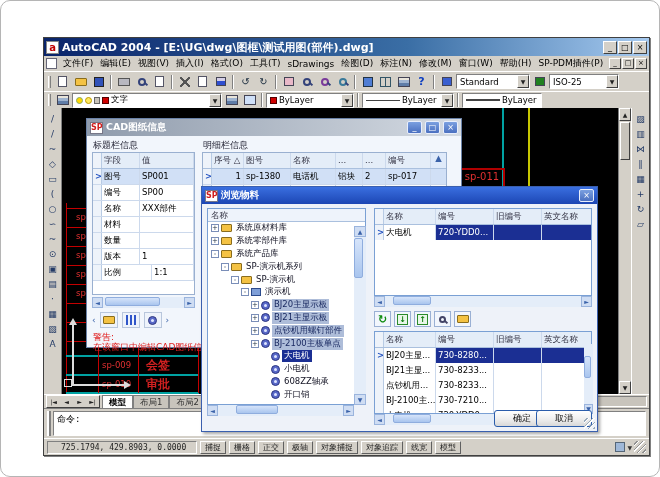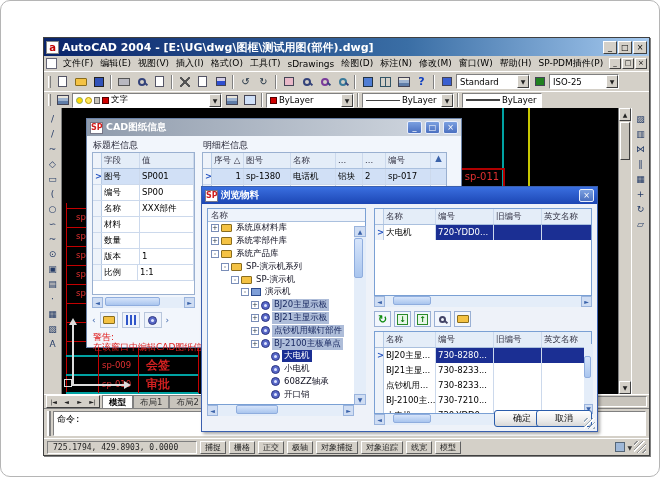--- a/index.html
+++ b/index.html
@@ -78,21 +78,21 @@
   .tab { font-size:8.5px; padding:0 6px; border:1px solid #808080; border-bottom:none; background:#c8c4bc; color:#333; line-height:12px; }
   .tab.active { background:#fff; font-weight:bold; color:#000; }
   .tab-scroll { flex:1; height:11px; margin:0 2px 1px 4px; background:#c8c4bc; border:1px solid; border-color:#808080 #fff #fff #808080; position:relative; }
   .tab-scroll .th { position:absolute; left:2px; top:1px; width:60px; height:7px; background:#d4d0c8; border:1px solid; border-color:#fff #404040 #404040 #fff; }
 
   .cmd-row { height:30px; background:#d4d0c8; display:flex; padding:2px 3px; gap:2px; flex:none; border-top:1px solid #808080; }
   .cmd-grip { width:4px; border-left:2px solid #fff; border-right:2px solid #808080; }
   .cmd-box { flex:1; background:#fff; border:1px solid; border-color:#808080 #fff #fff #808080; font-size:9px; color:#000; padding:1px 3px; font-family:"DejaVu Sans Mono","Liberation Mono",monospace; }
 
   .statusbar { height:17px; background:#d4d0c8; border-top:1px solid #fff; display:flex; align-items:center; padding:0 3px; gap:3px; flex:none; }
-  .coords { width:150px; height:13px; border:1px solid; border-color:#808080 #fff #fff #808080; font-size:8px; line-height:12px; padding-left:5px; color:#222; font-family:"DejaVu Sans Mono","Liberation Mono",monospace; white-space:nowrap; overflow:hidden; }
+  .coords { width:150px; height:13px; border:1px solid; border-color:#808080 #fff #fff #808080; font-size:8px; line-height:12px; padding-left:13px; color:#222; font-family:"DejaVu Sans Mono","Liberation Mono",monospace; white-space:nowrap; overflow:hidden; }
   .st-btn { height:13px; border:1px solid; border-color:#fff #606060 #606060 #fff; background:#d4d0c8; font-size:8px; line-height:11px; padding:0 4px; color:#222; white-space:nowrap; }
   .st-right { margin-left:auto; display:flex; align-items:center; gap:2px; }
   .st-ico { width:10px; height:10px; background:#9fb8d8; border:1px solid #567; }
   .st-drop { font-size:6px; color:#333; }
   .rgrip { width:12px; height:12px; background:repeating-linear-gradient(135deg,transparent 0 2px,#909090 2px 3px,#fff 3px 4px); }
 
   
   .dlg { position:absolute; display:flex; flex-direction:column; }
   .dlg-title { height:17px; display:flex; align-items:center; gap:3px; padding:0 3px; flex:none; }
   .sp-ico { width:13px; height:12px; background:#fff; border:1px solid #778; color:#d02020; font-size:8px; font-weight:bold; line-height:10px; text-align:center; flex:none; }
@@ -461,21 +461,21 @@
           <span class="gc" style="width:38px">数量</span>
           <span class="gc" style="flex:1"></span>
         </div>
         <div class="grow">
           <span class="gc mark"></span>
           <span class="gc" style="width:38px">版本</span>
           <span class="gc" style="flex:1">1</span>
         </div>
         <div class="grow">
           <span class="gc mark"></span>
-          <span class="gc" style="width:36px">比例</span>
+          <span class="gc" style="width:50px">比例</span>
           <span class="gc" style="flex:1">1:1</span>
         </div>
       </div>
       <div class="xsb" style="left:5px;top:161px;width:103px;height:11px">
         <span class="ar" style="width:11px;line-height:9px">◄</span>
         <span class="trk">
             <span class="tb" style="left:2px;top:0;width:55px;height:9px"></span>
           </span>
         <span class="ar" style="width:11px;line-height:9px">►</span>
       </div>

